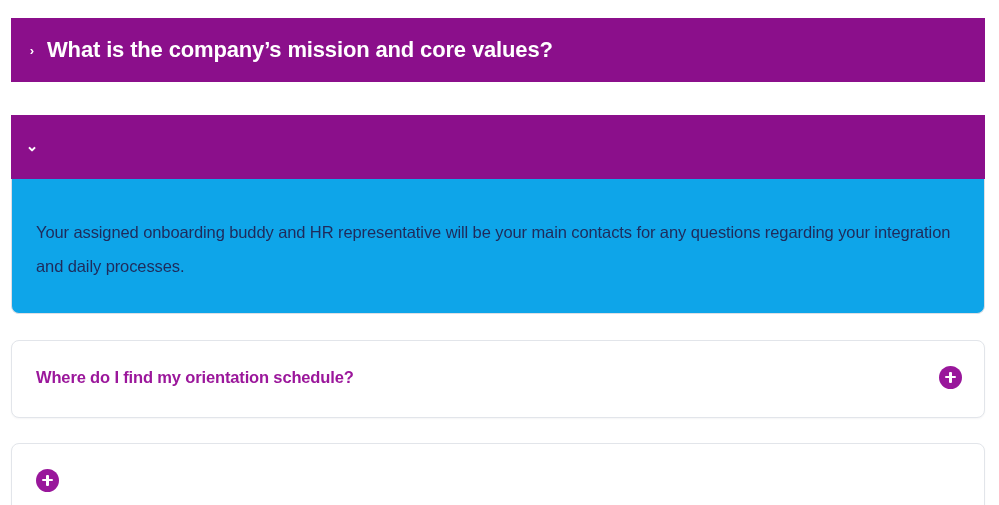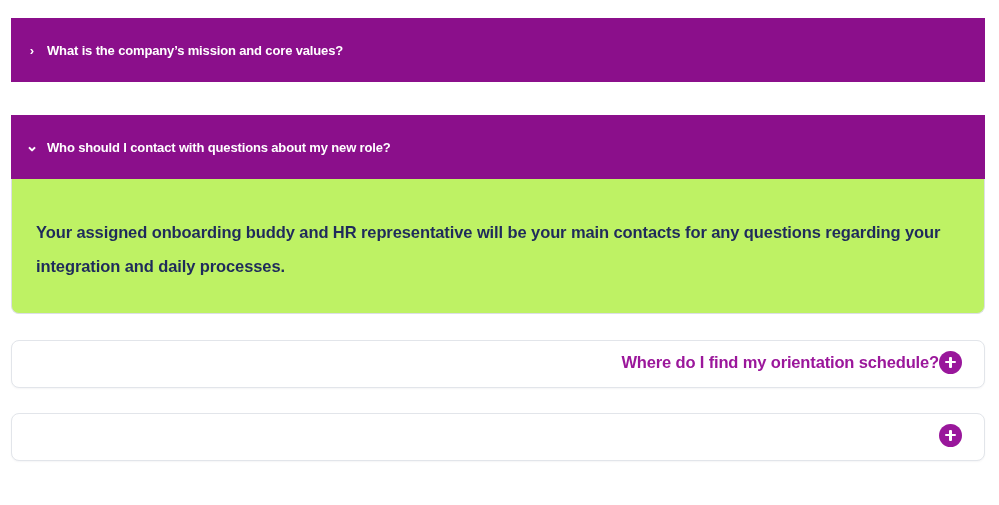--- a/index.html
+++ b/index.html
@@ -33,21 +33,21 @@
     border: none;
     border-radius: 0;
     height: 64px;
     display: flex;
     align-items: center;
     padding: 0 20px 0 13px;
     cursor: pointer;
   }
 
   .faq-item.open .faq-header .q-text {
-    font-size: 13px;
+    font-size: 22px;
     font-weight: bold;
     color: #ffffff;
     letter-spacing: -0.15px;
     line-height: 1;
   }
 
   .chev {
     display: inline-block;
     width: 16px;
     text-align: center;
@@ -60,44 +60,43 @@
   }
 
   .chev.down {
     font-size: 15px;
     position: relative;
     top: -2px;
   }
 
   
   .faq-answer {
-    background: #bef264;
+    background: #0ea5e9;
     border: 1px solid #dcdfe5;
     border-top: none;
     border-radius: 0 0 8px 8px;
     padding: 36px 28px 30px 24px;
-    font-weight: bold;
   }
 
   .faq-answer p {
     font-size: 16.5px;
     line-height: 34px;
     color: #1F2B5B;
     letter-spacing: -0.1px;
   }
 
   
   .faq-item.closed .faq-header {
     background: #ffffff;
     border: 1px solid #e2e5ea;
     border-radius: 8px;
-    height: 48px;
+    height: 78px;
     display: flex;
     align-items: center;
-    justify-content: flex-end;
+    justify-content: space-between;
     padding: 0 22px 4px 24px;
     cursor: pointer;
     box-shadow: 0 1px 2px rgba(20,20,40,0.045);
   }
 
   .faq-item.closed .q-text {
     font-size: 16.5px;
     font-weight: bold;
     color: #9B179B;
     letter-spacing: -0.15px;
@@ -144,21 +143,20 @@
       <span class="chev right">›</span>
       <span class="q-text">What is the company’s mission and core values?</span>
     </div>
   </div>
 
   <div class="gap-33"></div>
 
   <div class="faq-item open">
     <div class="faq-header">
       <span class="chev down">⌄</span>
-      <span class="q-text">Who should I contact with questions about my new role?</span>
     </div>
     <div class="faq-answer">
       <p>Your assigned onboarding buddy and HR representative will be your main contacts for any questions regarding your integration and daily processes.</p>
     </div>
   </div>
 
   <div class="gap-26"></div>
 
   <div class="faq-item closed">
     <div class="faq-header">

